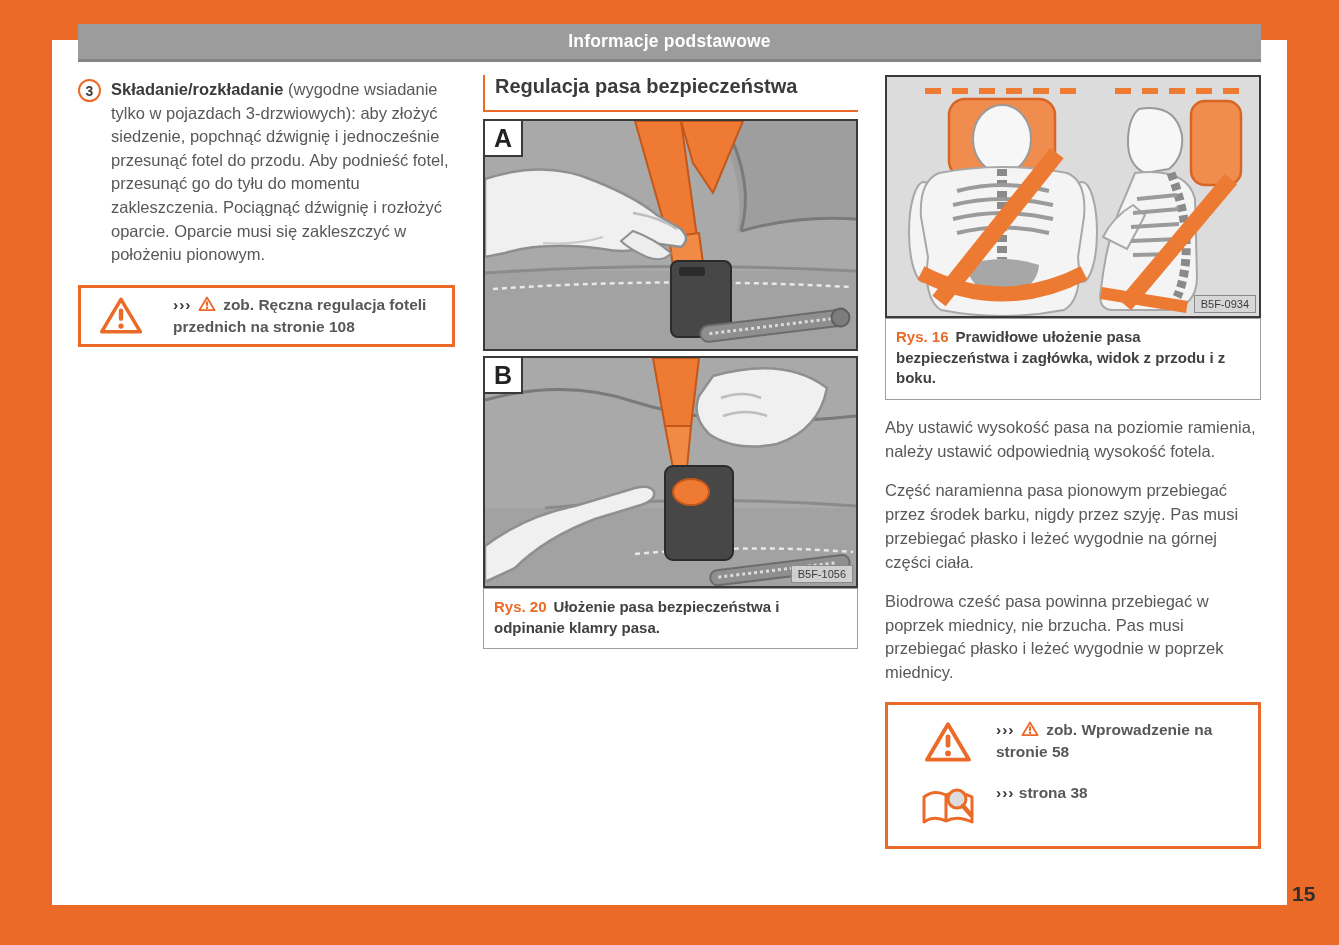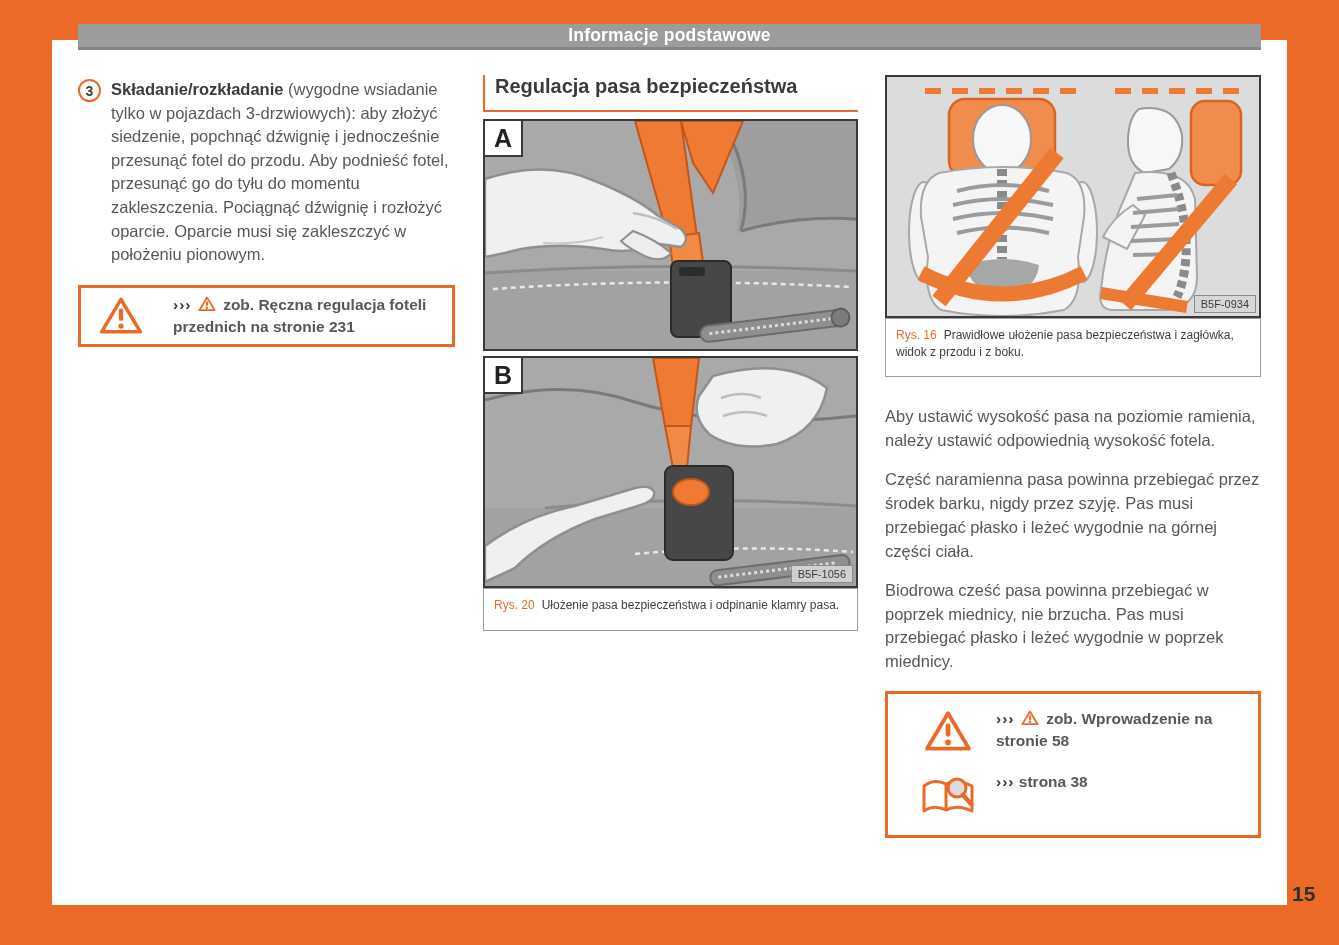--- a/index.html
+++ b/index.html
@@ -13,21 +13,21 @@
   #page{position:relative;width:1339px;height:945px;background:#ffffff;overflow:hidden;}
 
   
   .frame{position:absolute;background:var(--accent);}
   .frame-top{left:0;top:0;width:1339px;height:40px;}
   .frame-left{left:0;top:0;width:52px;height:945px;}
   .frame-right{left:1287px;top:0;width:52px;height:945px;}
   .frame-bottom{left:0;top:905px;width:1339px;height:40px;}
 
   
-  .header-bar{position:absolute;left:78px;top:24px;width:1183px;height:26px;
+  .header-bar{position:absolute;left:78px;top:24px;width:1183px;height:38px;
     background:var(--header-gray);border-bottom:3px solid #848484;
     display:flex;align-items:center;justify-content:center;
     color:#ffffff;font-size:17.5px;font-weight:bold;letter-spacing:.2px;}
 
   
   .col-left{position:absolute;left:78px;top:78px;width:377px;}
   .col-mid{position:absolute;left:483px;top:75px;width:375px;}
   .col-right{position:absolute;left:885px;top:75px;width:376px;}
 
   
@@ -51,28 +51,28 @@
   .figure{margin-top:7px;}
   .panel{position:relative;border:2px solid #3A3A3A;background:#A9A9A9;line-height:0;}
   .panel svg{display:block;}
   .panel-label{position:absolute;top:0;left:0;width:38px;height:36px;background:#ffffff;
     border-right:2px solid #3A3A3A;border-bottom:2px solid #3A3A3A;
     display:flex;align-items:center;justify-content:center;
     font-size:25px;font-weight:bold;color:#222222;line-height:1;}
   .panel-gap{height:5px;background:#ffffff;}
   .watermark{position:absolute;right:3px;bottom:3px;background:rgba(214,214,214,.9);
     border:1px solid #8A8A8A;font-size:11px;color:#3A3A3A;padding:1px 6px;line-height:1.3;}
-  .fig-caption{border:1px solid #9E9E9E;padding:8px 10px 16px;font-size:12px;
-    font-weight:normal;line-height:1.38;color:#414143;background:#ffffff;}
+  .fig-caption{border:1px solid #9E9E9E;padding:8px 10px 10px;font-size:15px;
+    font-weight:bold;line-height:1.38;color:#414143;background:#ffffff;}
   .fig-caption .rys{color:var(--accent);margin-right:7px;}
 
   
   .figure16{position:relative;border:2px solid #3A3A3A;background:#f9a8d4;line-height:0;}
   .para{font-size:16.5px;line-height:1.45;color:var(--text);margin-top:15px;}
-  .para.first{margin-top:28px;}
+  .para.first{margin-top:16px;}
 
   .ref-box{margin-top:17px;border:3px solid var(--accent);padding:14px 12px 16px;}
   .ref-row{display:flex;align-items:flex-start;}
   .ref-row + .ref-row{margin-top:18px;}
   .ref-icon{flex:0 0 96px;display:flex;justify-content:center;padding-top:2px;}
 
   
   .page-number{position:absolute;left:1292px;top:882px;font-size:21px;font-weight:bold;color:#2E2E2E;}
 </style>
 </head>
@@ -101,21 +101,21 @@
         <rect x="45" y="28" width="10" height="28" rx="5" fill="#EB6A28"></rect>
         <circle cx="50" cy="68" r="6" fill="#EB6A28"></circle>
       </svg>
       <div class="box-text">
         <span class="chev">›››</span>
         <svg class="inline-tri" viewBox="0 0 100 90">
           <path d="M50 8 L93 80 H7 Z" fill="none" stroke="#EB6A28" stroke-width="10" stroke-linejoin="round"></path>
           <rect x="44" y="30" width="12" height="26" rx="6" fill="#EB6A28"></rect>
           <circle cx="50" cy="66" r="7" fill="#EB6A28"></circle>
         </svg>
-        <span>zob. Ręczna regulacja foteli przednich na stronie 231</span>
+        <span>zob. Ręczna regulacja foteli przednich na stronie 108</span>
       </div>
     </div>
   </div>
 
   <div class="col-mid">
     <div class="section-heading">Regulacja pasa bezpieczeństwa</div>
 
     <div class="figure">
 
       <div class="panel">
@@ -232,21 +232,21 @@
         </g>
       </svg>
       <div class="watermark">B5F-0934</div>
     </div>
 
     <div class="fig-caption">
       <span class="rys">Rys. 16</span><span>Prawidłowe ułożenie pasa bezpieczeństwa i zagłówka, widok z przodu i z boku.</span>
     </div>
 
     <p class="para first">Aby ustawić wysokość pasa na poziomie ramienia, należy ustawić odpowiednią wysokość fotela.</p>
-    <p class="para">Część naramienna pasa powinna przebiegać przez środek barku, nigdy przez szyję. Pas musi przebiegać płasko i leżeć wygodnie na górnej części ciała.</p>
+    <p class="para">Część naramienna pasa pionowym przebiegać przez środek barku, nigdy przez szyję. Pas musi przebiegać płasko i leżeć wygodnie na górnej części ciała.</p>
     <p class="para">Biodrowa cześć pasa powinna przebiegać w poprzek miednicy, nie brzucha. Pas musi przebiegać płasko i leżeć wygodnie w poprzek miednicy.</p>
 
     <div class="ref-box">
       <div class="ref-row">
         <div class="ref-icon">
           <svg viewBox="0 0 100 90" width="48" height="43">
             <path d="M50 7 L94 81 H6 Z" fill="none" stroke="#EB6A28" stroke-width="8" stroke-linejoin="round"></path>
             <rect x="45" y="28" width="10" height="28" rx="5" fill="#EB6A28"></rect>
             <circle cx="50" cy="68" r="6" fill="#EB6A28"></circle>
           </svg>

